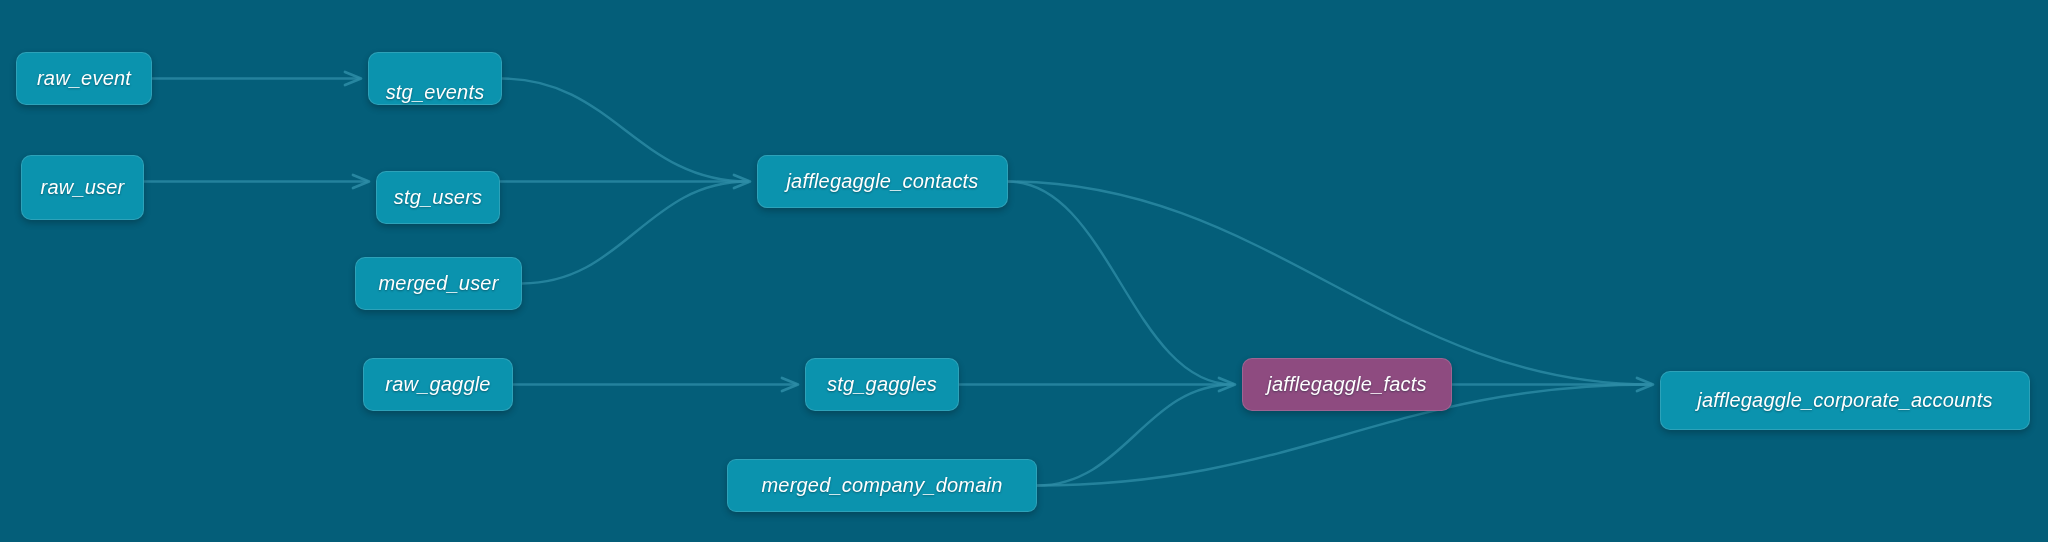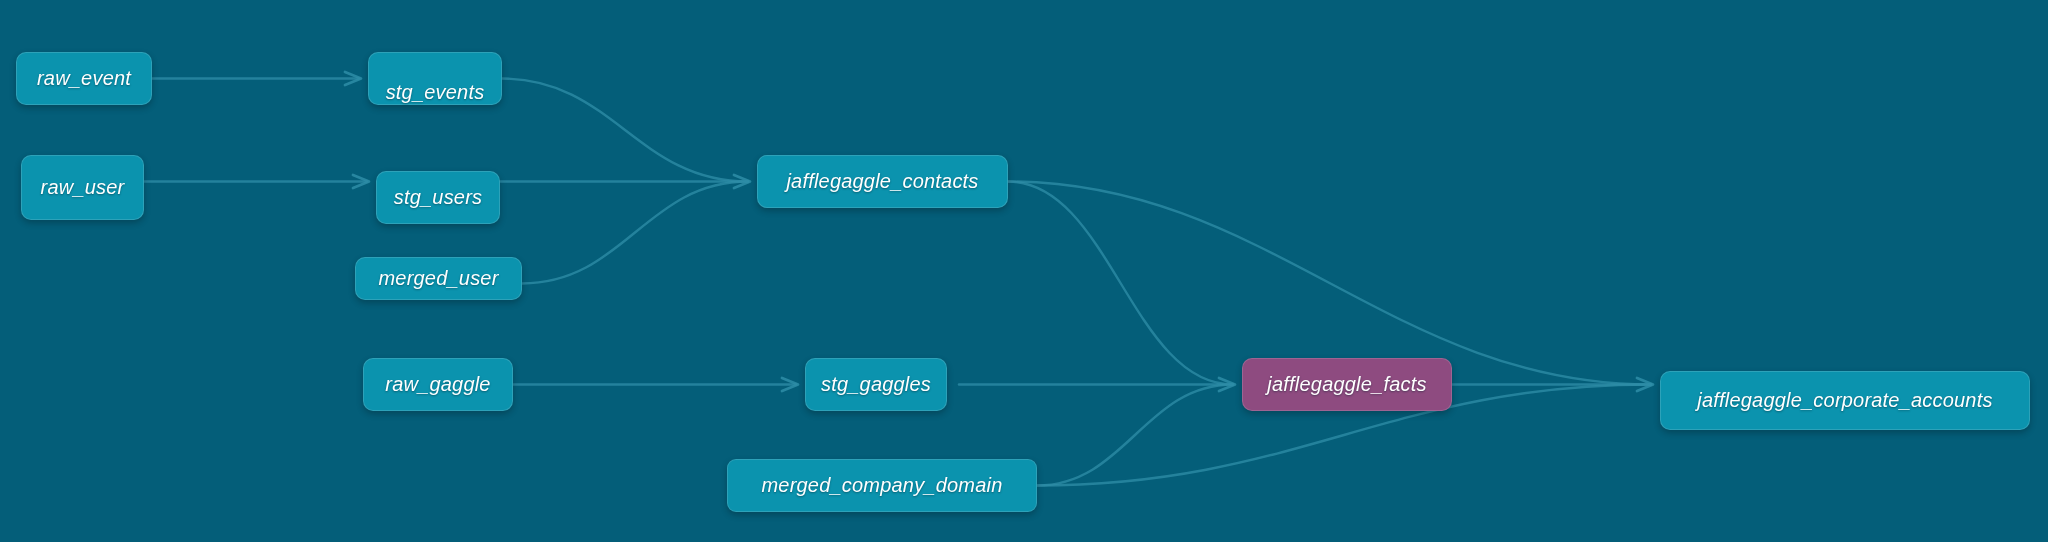--- a/index.html
+++ b/index.html
@@ -97,27 +97,27 @@
     </div>
     <div class="node" style="left: 21px; top: 155px; width: 123px; height: 65px;">
       <span>raw_user</span>
     </div>
     <div class="node" style="left: 376px; top: 155px; width: 124px; height: 53px; margin-top: 16px;">
       <span>stg_users</span>
     </div>
     <div class="node" style="left: 757px; top: 155px; width: 251px; height: 53px;">
       <span>jafflegaggle_contacts</span>
     </div>
-    <div class="node" style="left: 355px; top: 257px; width: 167px; height: 43px;">
+    <div class="node" style="left: 355px; top: 257px; width: 167px; height: 53px;">
       <span>merged_user</span>
     </div>
     <div class="node" style="left: 363px; top: 358px; width: 150px; height: 53px;">
       <span>raw_gaggle</span>
     </div>
-    <div class="node" style="left: 805px; top: 358px; width: 142px; height: 53px;">
+    <div class="node" style="left: 805px; top: 358px; width: 154px; height: 53px;">
       <span>stg_gaggles</span>
     </div>
     <div class="node selected" style="left: 1242px; top: 358px; width: 210px; height: 53px;">
       <span>jafflegaggle_facts</span>
     </div>
     <div class="node" style="left: 1660px; top: 371px; width: 370px; height: 59px; text-align: center;">
       <span>jafflegaggle_corporate_accounts</span>
     </div>
     <div class="node" style="left: 727px; top: 459px; width: 310px; height: 53px; border-radius: 9px;">
       <span>merged_company_domain</span>

